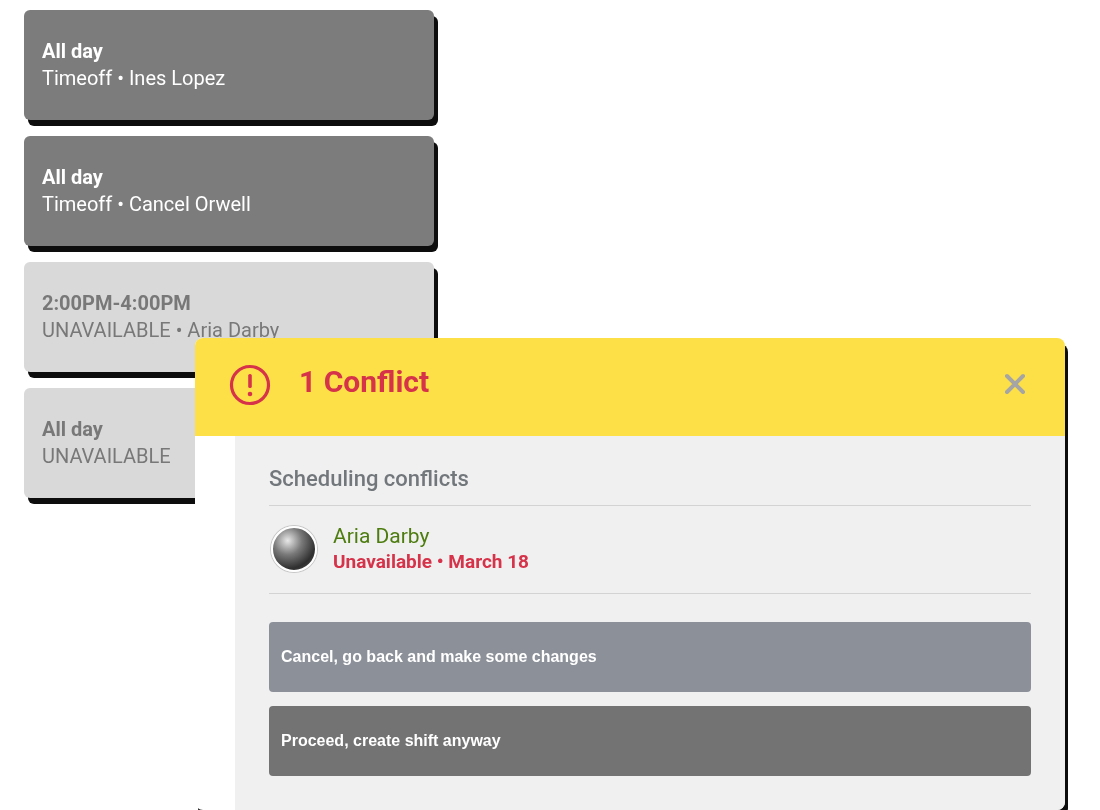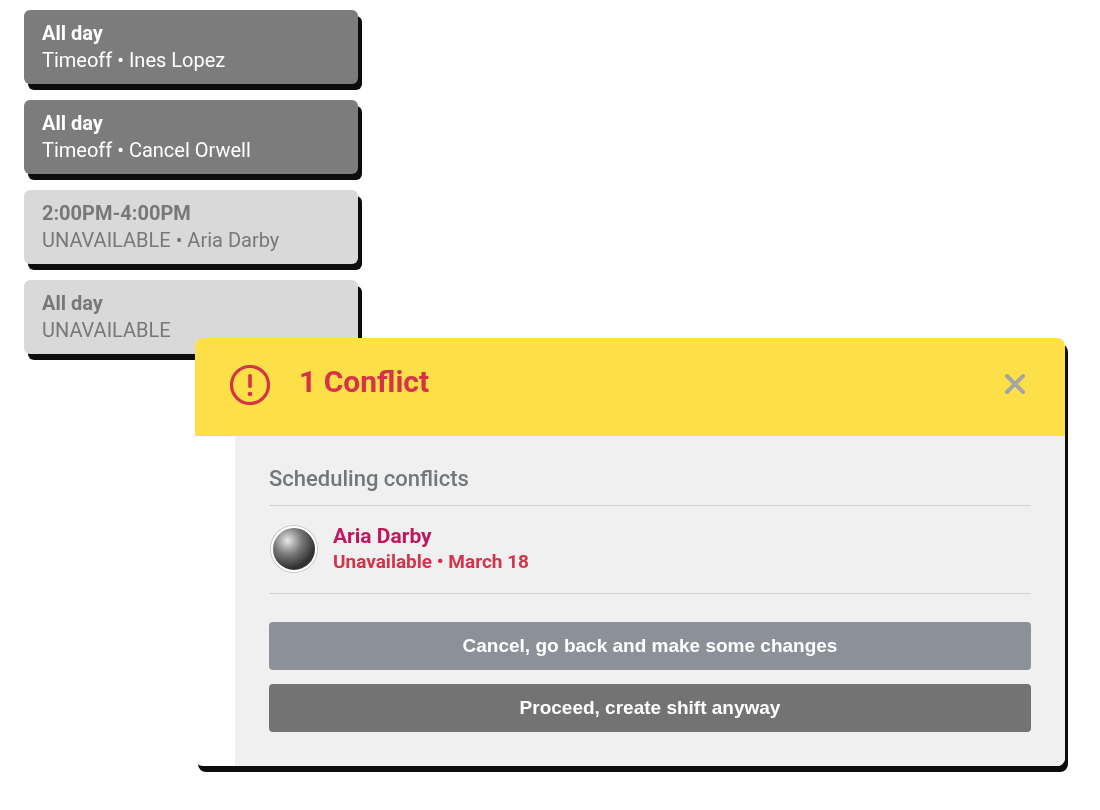--- a/index.html
+++ b/index.html
@@ -9,23 +9,23 @@
       background: #ffffff;
       font-family: -apple-system, BlinkMacSystemFont, "Segoe UI", Roboto, "Helvetica Neue", Arial, sans-serif;
       position: relative;
     }
     .cards {
       position: absolute;
       top: 10px;
       left: 24px;
     }
     .card {
-      width: 334px;
+      width: 410px;
       border-radius: 6px;
-      padding: 10px 18px;
+      padding: 28px 18px;
       margin-bottom: 16px;
       box-shadow: 4px 6px 0 0 rgba(0,0,0,0.95);
       line-height: 1.35;
     }
     .card.dark {
       background: #7c7c7c;
       color: #ffffff;
     }
     .card.light {
       background: #d9d9d9;
@@ -104,40 +104,40 @@
       background: radial-gradient(circle at 35% 30%, #e8e8e8 0%, #7a7a7a 35%, #2f2f2f 70%, #575757 100%);
       border: 2px solid #ffffff;
       box-shadow: 0 0 0 1px #c7c7c7;
       flex-shrink: 0;
     }
     .conflict-info {
       margin-left: 16px;
     }
     .person-name {
       font-size: 21px;
-      font-weight: 700;
-      color: #be185d;
+      font-weight: 400;
+      color: #4d7c0f;
     }
     .conflict-detail {
       font-size: 19px;
       font-weight: 700;
       color: #d6334a;
       margin-top: 2px;
     }
     .btn {
       display: block;
       width: 100%;
       border: none;
       border-radius: 4px;
-      padding: 13px 12px;
-      font-size: 19px;
+      padding: 26px 12px;
+      font-size: 16px;
       font-weight: 700;
       color: #ffffff;
       cursor: pointer;
-      text-align: center;
+      text-align: left;
     }
     .btn.secondary {
       background: #8c9199;
       margin-bottom: 14px;
     }
     .btn.primary {
       background: #737373;
     }
   </style>
 </head>

